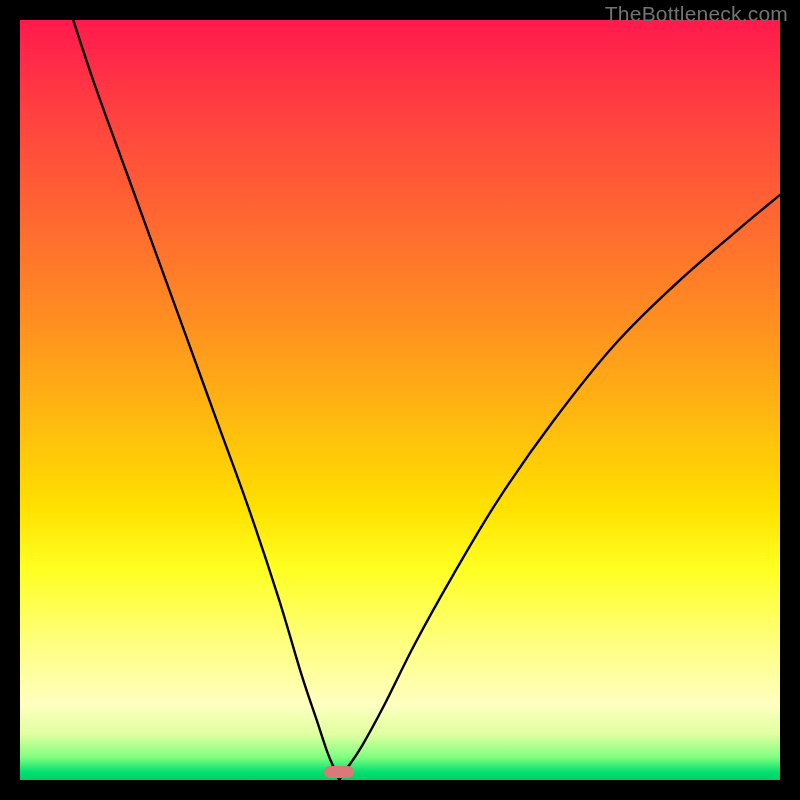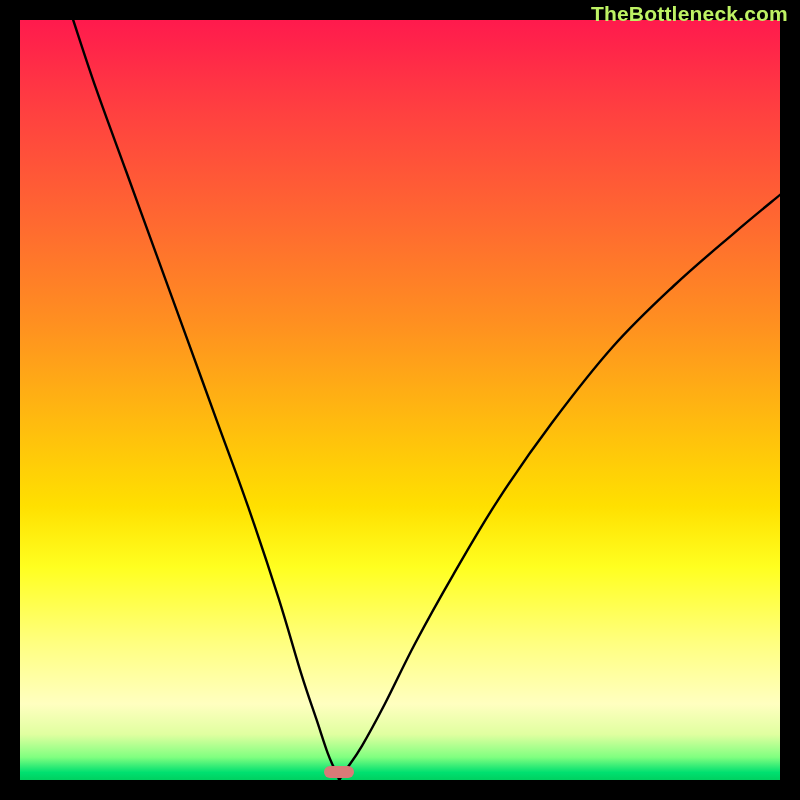--- a/index.html
+++ b/index.html
@@ -47,23 +47,23 @@
     width: 30px;
     height: 12px;
     border-radius: 6px;
     background: #d87a78;
     transform: translate(-50%, -50%);
   }
   .attribution {
     position: absolute;
     top: 2px;
     right: 12px;
-    color: #bef264;
+    color: #737373;
     font-size: 21px;
-    font-weight: 700;
+    font-weight: 400;
     letter-spacing: 0.2px;
     white-space: nowrap;
   }
 </style>
 </head>
 <body>
 
 <div class="plot-area">
   <svg class="curve-svg" viewBox="0 0 760 760" preserveAspectRatio="none">
     <path id="curve-left" fill="none" stroke="#000" stroke-width="2.4" stroke-linecap="round" d="M 53.2 0 C 57.304 12.311999999999996, 66.424 41.03999999999998, 76 68.39999999999998 C 85.576 95.75999999999998, 95.456 121.904, 106.4 152 C 117.34400000000001 182.096, 125.85599999999998 205.50400000000002, 136.79999999999998 235.60000000000002 C 147.74399999999997 265.696, 156.256 289.10400000000004, 167.2 319.20000000000005 C 178.14399999999998 349.29600000000005, 186.656 372.704, 197.6 402.8 C 208.54399999999998 432.896, 217.05599999999998 454.93600000000004, 228 486.40000000000003 C 238.94400000000002 517.864, 248.82400000000004 547.504, 258.40000000000003 577.6 C 267.97600000000006 607.696, 274.36 631.712, 281.2 653.6 C 288.03999999999996 675.488, 291.612 684.836, 296.40000000000003 699.2 C 301.18800000000005 713.5640000000001, 304.38 724.0975999999999, 307.8 733.4 C 311.22 742.7024, 313.34799999999996 746.092, 315.4 750.88 C 317.452 755.668, 318.51599999999996 758.3584, 319.2 760"></path>

